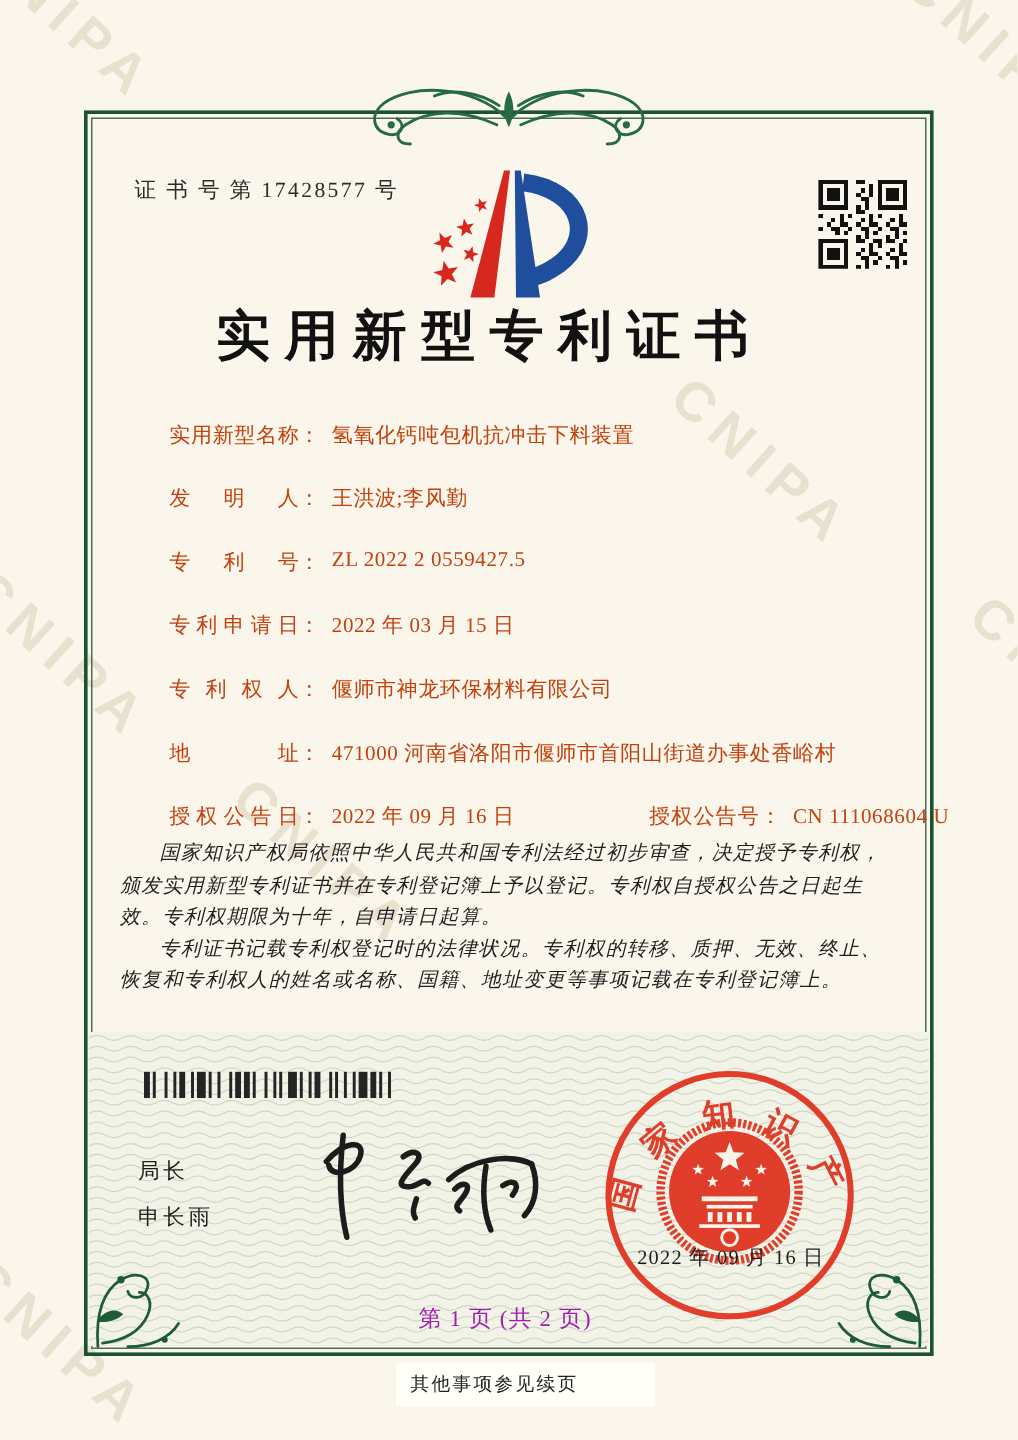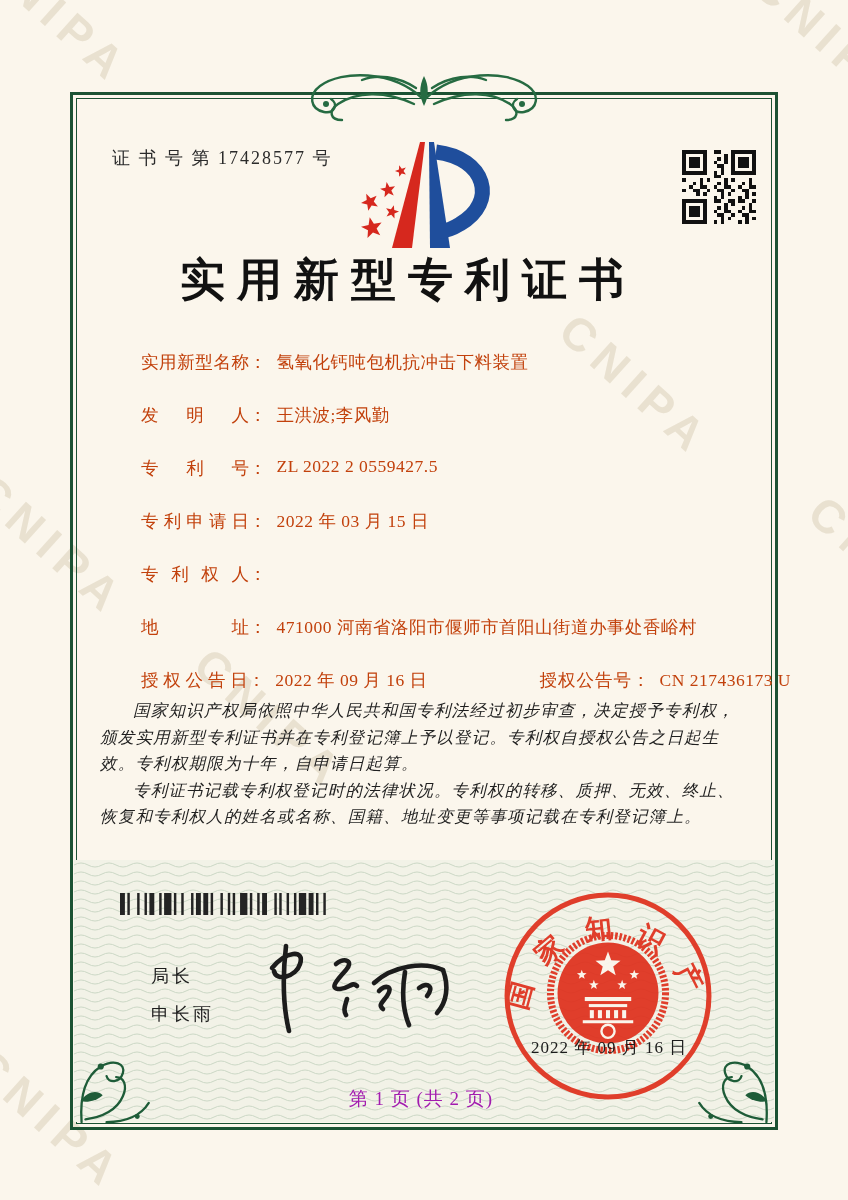--- a/index.html
+++ b/index.html
@@ -37,21 +37,21 @@
   .fpair2{margin-left:112px;}
   
   .bodytext{
     position:absolute;left:100px;top:698px;width:652px;
     font-size:16.5px;line-height:26.5px;letter-spacing:1.2px;color:#1f1f1f;
   }
   .bodytext p{margin:0;text-indent:2em;font-style:italic;}
   
   .barcode{position:absolute;left:120px;top:893px;}
   .director{position:absolute;left:115px;top:964px;font-size:18px;letter-spacing:3px;color:#1d1d1d;}
-  .director div{margin-bottom:14px;margin-left:36px;}
+  .director div{margin-bottom:14px;}
   .signature{position:absolute;left:228px;top:938px;}
   .seal{position:absolute;left:502px;top:890px;}
   .sealdate{position:absolute;left:531px;top:1036px;font-size:17px;letter-spacing:1px;color:#1c1c1c;z-index:5;}
   .pagefoot{position:absolute;left:70px;top:1086px;width:702px;text-align:center;font-size:19px;color:#a21caf;letter-spacing:1px;}
   .contnote{
     position:absolute;left:330px;top:1136px;width:216px;height:36px;background:#fffef9;
     font-size:15.5px;line-height:36px;padding-left:12px;letter-spacing:2px;color:#222;box-sizing:border-box;
   }
 </style>
 </head>
@@ -268,31 +268,32 @@
         <span class="fvalue">ZL 2022 2 0559427.5</span>
       </div>
       <div class="frow">
         <span class="flabel">专利申请日</span>
         <span class="fcolon">：</span>
         <span class="fvalue">2022 年 03 月 15 日</span>
       </div>
       <div class="frow">
         <span class="flabel">专利权人</span>
         <span class="fcolon">：</span>
+        <span class="fvalue">偃师市神龙环保材料有限公司</span>
       </div>
       <div class="frow">
         <span class="flabel">地址</span>
         <span class="fcolon">：</span>
         <span class="fvalue">471000  河南省洛阳市偃师市首阳山街道办事处香峪村</span>
       </div>
       <div class="frow">
         <span class="flabel">授权公告日</span>
         <span class="fcolon">：</span>
         <span class="fvalue">2022 年 09 月 16 日</span>
-        <span class="fpair2"><span class="flabel" style="width: auto; letter-spacing: 1px; font-family: Liberation Mono, monospace;">授权公告号</span><span class="fcolon">：</span><span class="fvalue">CN 217436173 U</span></span>
+        <span class="fpair2"><span class="flabel" style="width: auto; letter-spacing: 1px; font-family: Liberation Mono, monospace;">授权公告号</span><span class="fcolon">：</span><span class="fvalue">CN 111068604 U</span></span>
       </div>
     </div>
 
   <div class="bodytext" id="bodytext">
       <p>国家知识产权局依照中华人民共和国专利法经过初步审查，决定授予专利权，颁发实用新型专利证书并在专利登记簿上予以登记。专利权自授权公告之日起生效。专利权期限为十年，自申请日起算。</p>
       <p>专利证书记载专利权登记时的法律状况。专利权的转移、质押、无效、终止、恢复和专利权人的姓名或名称、国籍、地址变更等事项记载在专利登记簿上。</p>
     </div>
 
   <svg class="barcode" id="barcode" width="215" height="22">
       <rect x="0.00" y="0" width="4.90" height="22" fill="#242424"></rect>
@@ -371,14 +372,15 @@
         <rect x="111" y="119" width="4" height="8"></rect>
         <rect x="119" y="119" width="4" height="8"></rect>
         <rect x="80" y="129" width="50" height="3"></rect>
       </g>
       <circle cx="105" cy="140" r="6.5" fill="none" stroke="#fbf6ec" stroke-width="2.4"></circle>
     </g>
   </svg>
   <div class="sealdate">2022 年 09 月 16 日</div>
 
   <div class="pagefoot">第 1 页 (共 2 页)</div>
+  <div class="contnote">其他事项参见续页</div>
 
 </div>
 
 </body></html>

